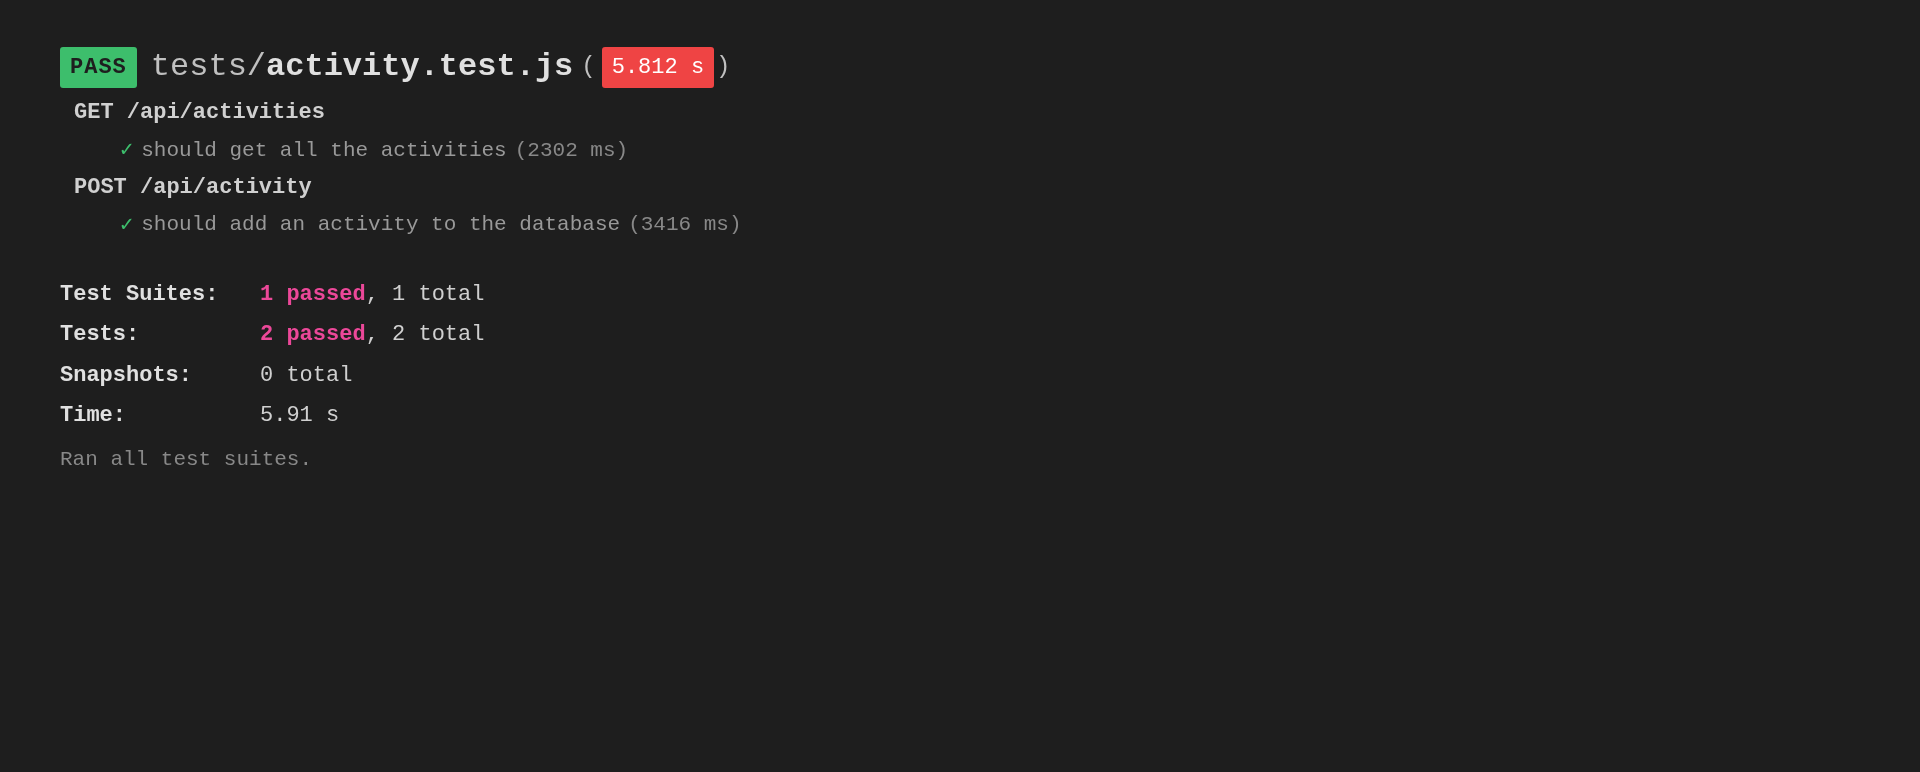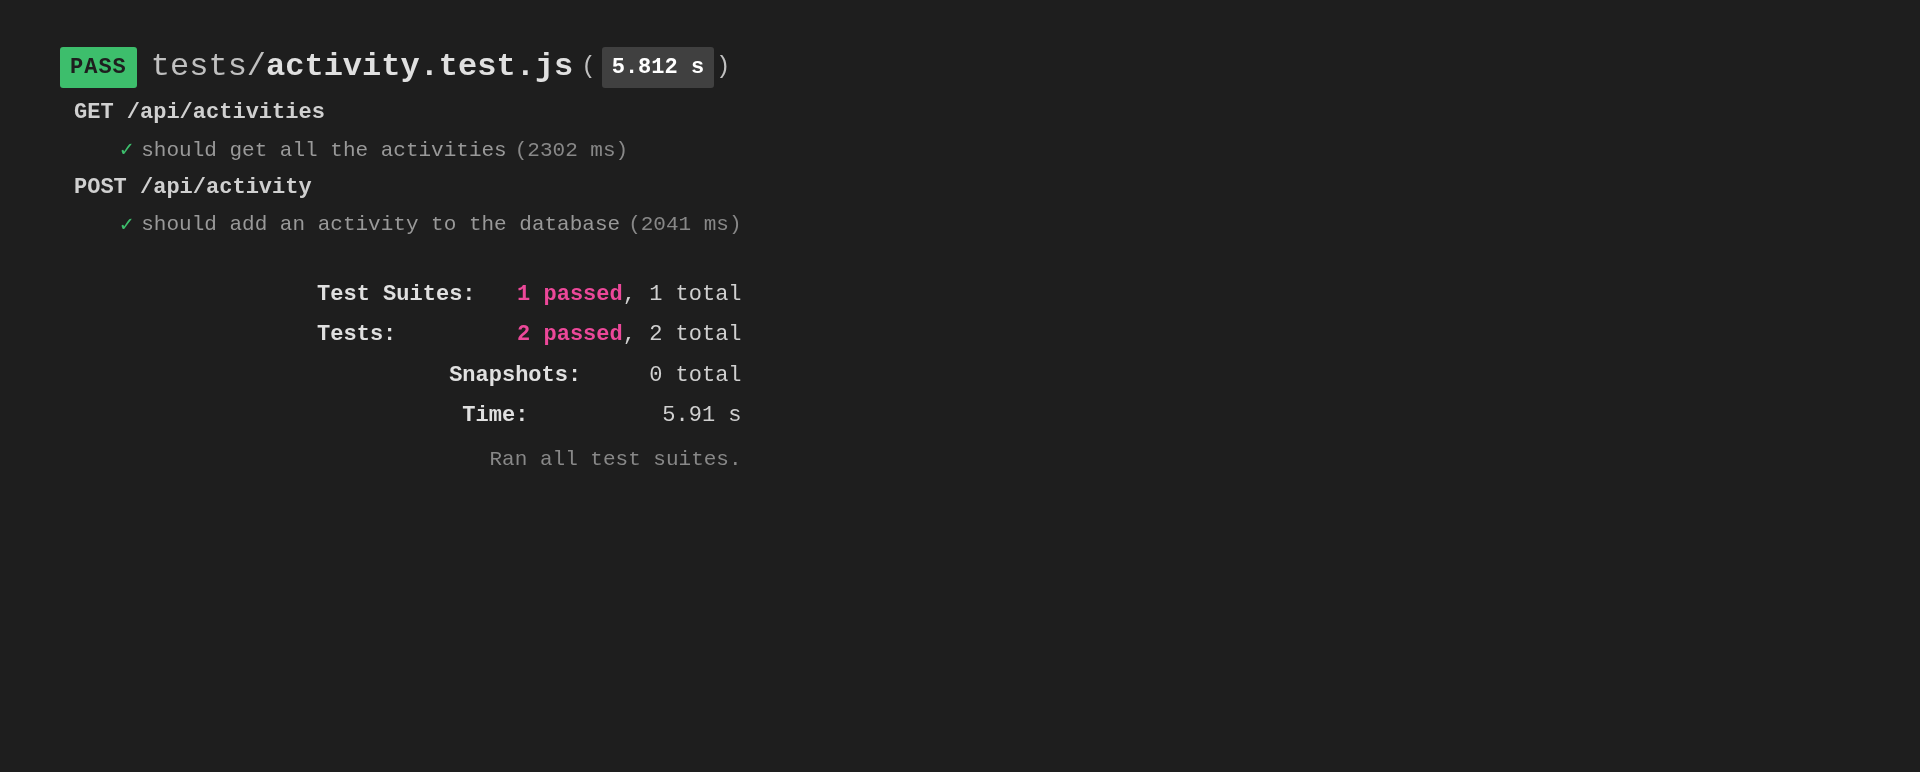--- a/index.html
+++ b/index.html
@@ -48,23 +48,23 @@
       color: #c0c0c0;
       font-size: 32px;
     }
 
     .test-file strong {
       color: #e0e0e0;
       font-weight: bold;
     }
 
     .time-badge {
-      background-color: #404040;
+      background-color: #ef4444;
       color: #fff;
-      font-weight: bold;
+      font-weight: normal;
       font-size: 22px;
       padding: 2px 10px;
       border-radius: 3px;
       margin-left: 6px;
     }
 
     .close-paren {
       color: #c0c0c0;
       font-size: 24px;
       margin-left: 2px;
@@ -100,21 +100,20 @@
     .test-time {
       color: #888;
       font-size: 21px;
     }
 
     .summary-block {
       margin-top: 32px;
       display: flex;
       flex-direction: column;
       gap: 2px;
-      align-items: flex-end;
     }
 
     .summary-line {
       display: flex;
       align-items: baseline;
       font-size: 22px;
       line-height: 1.75;
     }
 
     .summary-label {
@@ -168,21 +167,21 @@
     <span class="test-desc">should get all the activities</span>
     <span class="test-time">(2302 ms)</span>
   </div>
 
   <div class="line">
     <span class="suite-name">POST /api/activity</span>
   </div>
   <div class="line test-result">
     <span class="checkmark">✓</span>
     <span class="test-desc">should add an activity to the database</span>
-    <span class="test-time">(2041 ms)</span>
+    <span class="test-time">(3416 ms)</span>
   </div>
 
   <div class="summary-block">
     <div class="summary-line">
       <span class="summary-label">Test Suites:</span>
       <span class="summary-value">
         <span class="passed">1 passed</span><span>, 1 total</span>
       </span>
     </div>
     <div class="summary-line">

